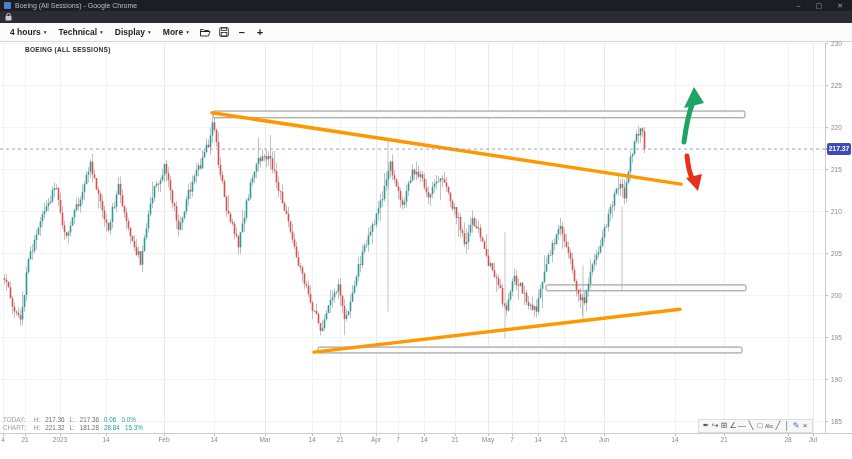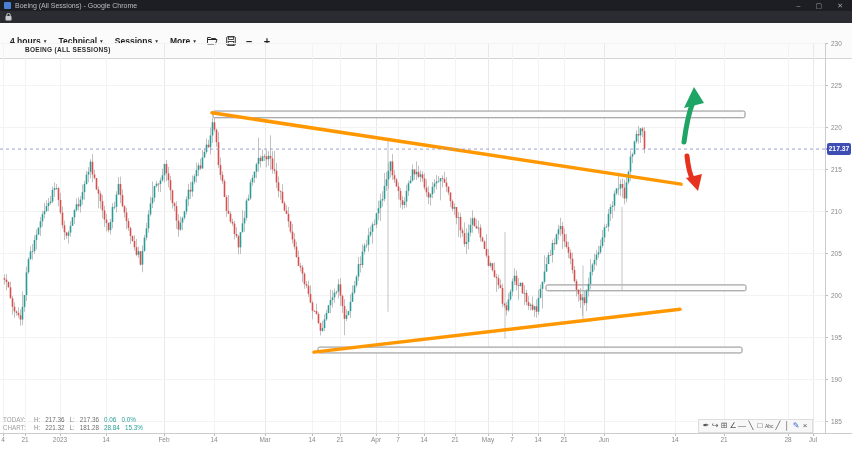--- a/index.html
+++ b/index.html
@@ -11,21 +11,21 @@
   .titlebar{position:absolute;top:0;left:0;width:852px;height:11px;background:#1d1e23;
     display:flex;align-items:center;gap:4px;padding:0 4px;}
   .favicon{width:7px;height:7px;border-radius:1px;flex:0 0 auto;}
   .win-title{font-size:7px;color:#b9bdc4;line-height:11px;white-space:nowrap;}
   .win-controls{margin-left:auto;display:flex;align-items:center;gap:15px;padding-right:5px;}
   .win-controls span{font-size:7px;color:#9aa0a6;line-height:11px;}
   .urlbar{position:absolute;top:11px;left:0;width:852px;height:12px;background:#2b2c31;
     display:flex;align-items:center;gap:4px;padding:0 5px;}
   .url{font-size:7.5px;color:#9aa0a6;white-space:nowrap;overflow:hidden;}
   .url b{color:#e8eaed;}
-  .toolbar{position:absolute;top:23px;left:0;width:852px;height:36px;background:#fbfbfb;
+  .toolbar{position:absolute;top:23px;left:0;width:852px;height:19px;background:#fbfbfb;
     border-bottom:1px solid #d5d5d5;display:flex;align-items:center;padding:0 4px;}
   .dd{display:flex;align-items:center;gap:3px;padding:2px 6px;cursor:pointer;}
   .dd .lbl{font-size:8.5px;font-weight:700;color:#1f1f1f;}
   .dd .caret{font-size:5.5px;color:#333;}
   .tb-btn{display:flex;align-items:center;justify-content:center;width:14px;height:14px;margin-left:4px;cursor:pointer;}
   .tb-glyph{font-size:11px;font-weight:700;color:#1f1f1f;line-height:10px;}
 
   
   .symbol-label{position:absolute;left:25px;top:46px;font-size:6.5px;font-weight:700;
     letter-spacing:.3px;color:#2b2b2b;}
@@ -75,21 +75,21 @@
   <div id="dropdowns" style="display:flex;align-items:center;">
       <div class="dd">
         <span class="lbl">4 hours</span>
         <span class="caret">▾</span>
       </div>
       <div class="dd">
         <span class="lbl">Technical</span>
         <span class="caret">▾</span>
       </div>
       <div class="dd">
-        <span class="lbl">Sessions</span>
+        <span class="lbl">Display</span>
         <span class="caret">▾</span>
       </div>
       <div class="dd">
         <span class="lbl">More</span>
         <span class="caret">▾</span>
       </div>
     </div>
   <div class="tb-btn">
     <svg width="11" height="9" viewBox="0 0 11 9">
       <path d="M0.5 1.5 h3 l1 1 h4 v1 h-8 z" fill="none" stroke="#1f1f1f" stroke-width="0.9"></path>

